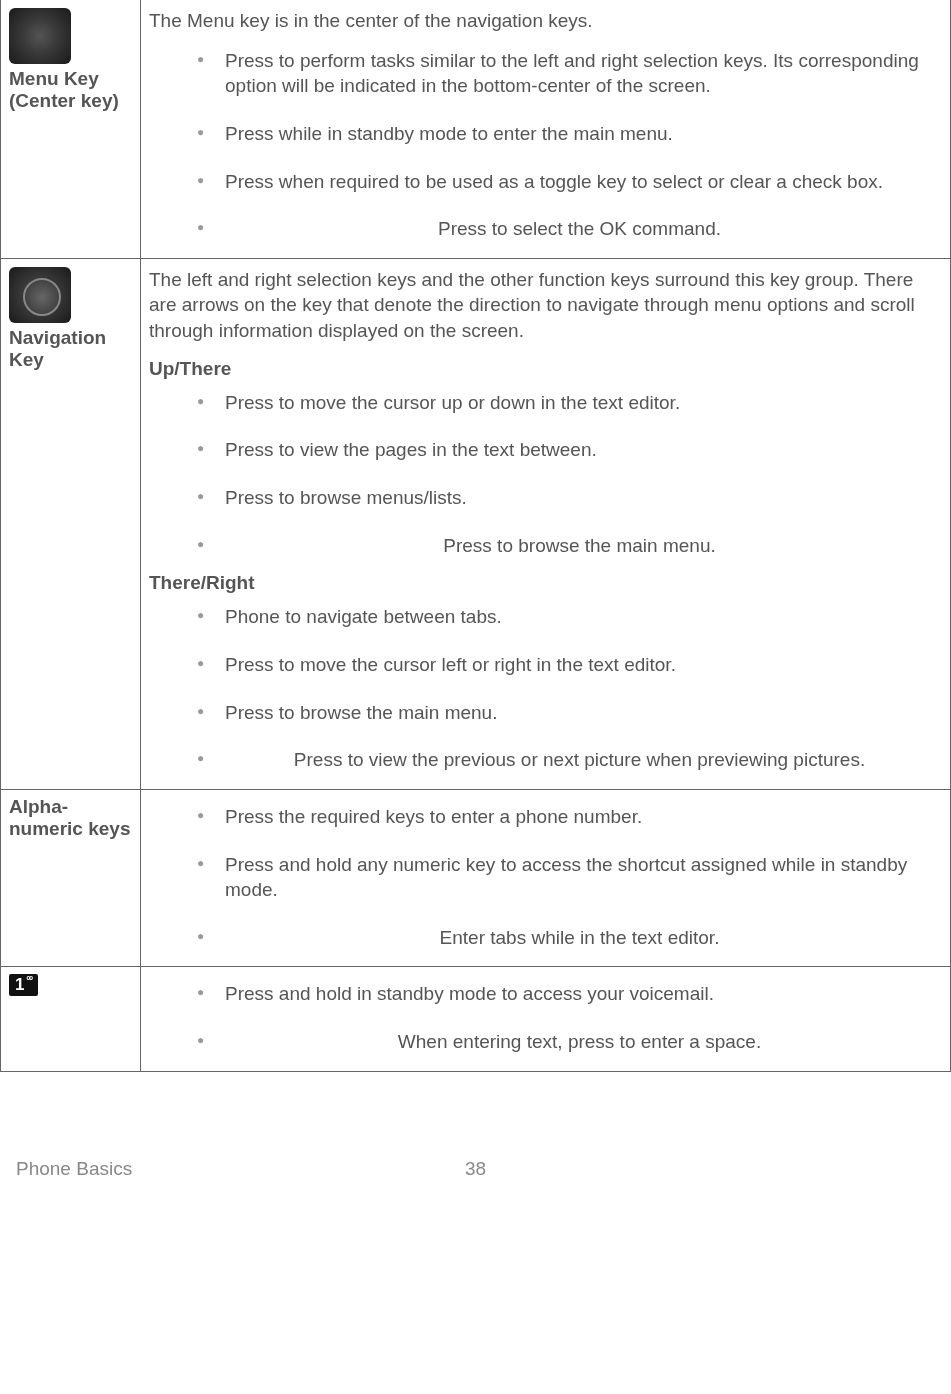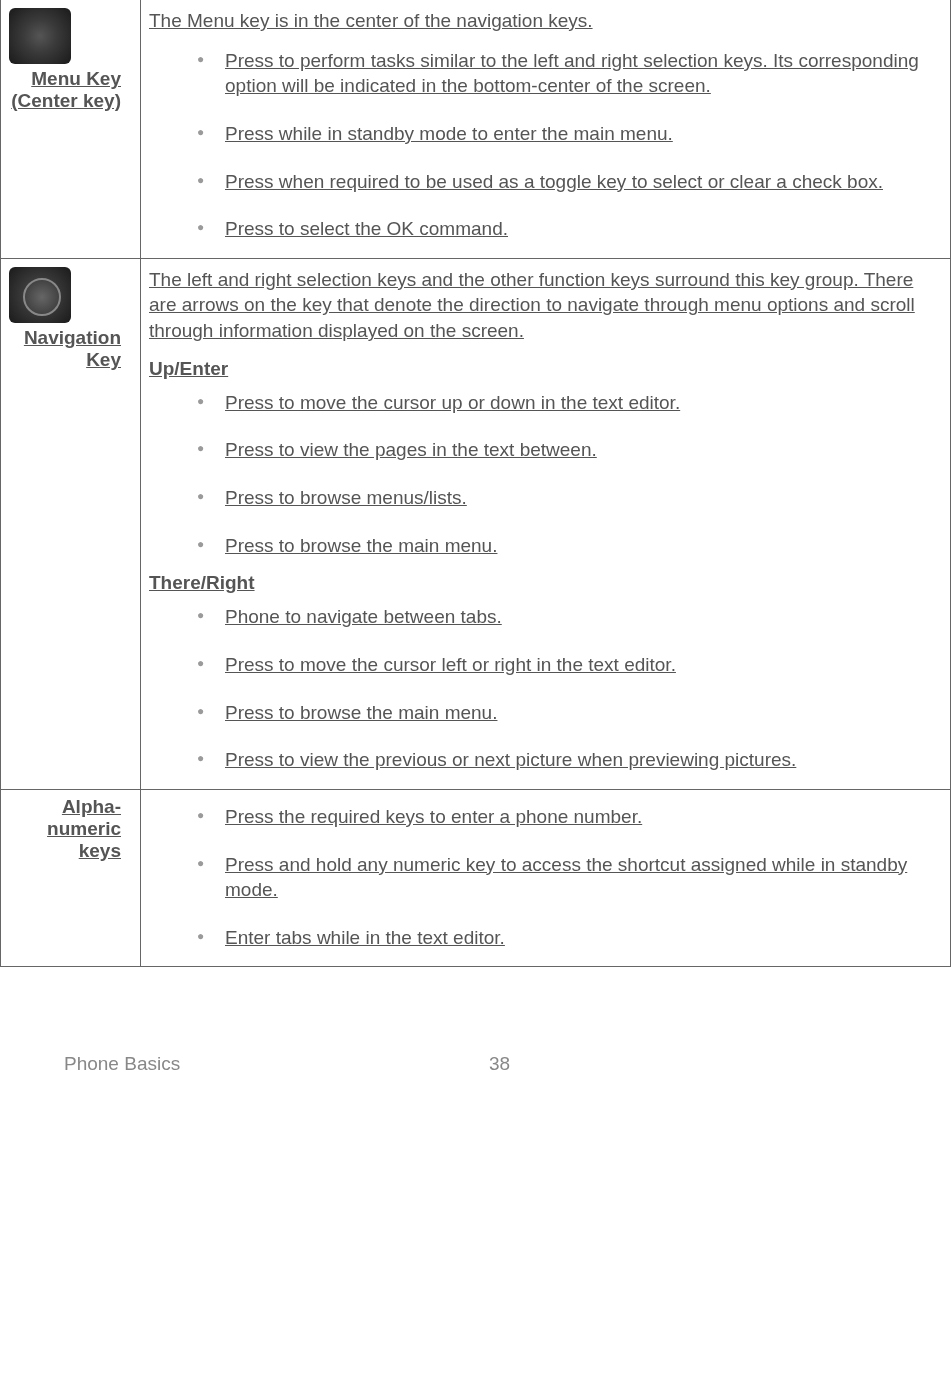--- a/index.html
+++ b/index.html
@@ -13,28 +13,26 @@
     width: 951px;
   }
   table.keys {
     border-collapse: collapse;
     width: 100%;
     table-layout: fixed;
   }
   table.keys td {
     border: 1px solid #666;
     vertical-align: top;
-    padding: 6px 19px 8px 8px;
-    text-decoration: underline;
+    padding: 6px 8px 8px 8px;
   }
   table.keys td.left {
     width: 140px;
     font-weight: bold;
     color: #555;
-    text-align: right;
   }
   table.keys td.left.row0,
   table.keys td.left.row1 {
     border-top: none;
   }
   table.keys tr:first-child td { border-top: none; }
   table.keys td.right p.intro {
     margin: 2px 0 14px 0;
     line-height: 1.35;
   }
@@ -46,21 +44,21 @@
     list-style: none;
     margin: 0 0 4px 0;
     padding: 0 8px 0 48px;
   }
   ul.b li {
     position: relative;
     margin: 8px 0 22px 0;
     padding-left: 28px;
     line-height: 1.35;
   }
-  ul.b li:last-child { margin-bottom: 8px; }
+  ul.b li:last-child { margin-bottom: 8px; text-align: center; }
   ul.b li::before {
     content: "●";
     position: absolute;
     left: 0;
     top: 0;
     color: #9a9a9a;
     font-size: 12px;
     line-height: 22px;
   }
   .key-img {
@@ -106,21 +104,21 @@
     padding: 40px 16px 0 16px;
     color: #888;
     font-size: 19px;
   }
   .footer .left { }
   .footer .center {
     position: absolute;
     left: 50%;
     transform: translateX(-50%);
   }
-  .footer-wrap { position: relative; height: 60px; margin-top: 46px; margin-left: 48px; }
+  .footer-wrap { position: relative; height: 60px; margin-top: 46px; }
 </style>
 </head>
 <body>
 
 <table class="keys">
   <tbody id="tbody">
       <tr>
         <td class="left row0">
           <span class="key-img menu"></span>
           <div>Menu Key (Center key)</div>
@@ -135,21 +133,21 @@
           </ul>
         </td>
       </tr>
       <tr>
         <td class="left row1">
           <span class="key-img nav"></span>
           <div>Navigation Key</div>
         </td>
         <td class="right">
           <p class="intro">The left and right selection keys and the other function keys surround this key group. There are arrows on the key that denote the direction to navigate through menu options and scroll through information displayed on the screen.</p>
-          <p class="subhead">Up/Enter</p>
+          <p class="subhead">Up/There</p>
           <ul class="b">
             <li>Press to move the cursor up or down in the text editor.</li>
             <li>Press to view the pages in the text between.</li>
             <li>Press to browse menus/lists.</li>
             <li>Press to browse the main menu.</li>
           </ul>
           <p class="subhead">There/Right</p>
           <ul class="b">
             <li>Phone to navigate between tabs.</li>
             <li>Press to move the cursor left or right in the text editor.</li>
@@ -163,20 +161,29 @@
           <div>Alpha-numeric keys</div>
         </td>
         <td class="right">
           <ul class="b">
             <li>Press the required keys to enter a phone number.</li>
             <li>Press and hold any numeric key to access the shortcut assigned while in standby mode.</li>
             <li>Enter tabs while in the text editor.</li>
           </ul>
         </td>
       </tr>
+      <tr>
+        <td class="left row3"><span class="key1"><span>1</span><span class="voicemail">ᵒᵒ</span></span></td>
+        <td class="right">
+          <ul class="b">
+            <li>Press and hold in standby mode to access your voicemail.</li>
+            <li>When entering text, press to enter a space.</li>
+          </ul>
+        </td>
+      </tr>
     </tbody>
 </table>
 
 <div class="footer-wrap">
   <div class="footer">
     <span class="left">Phone Basics</span>
     <span class="center">38</span>
   </div>
 </div>
 

